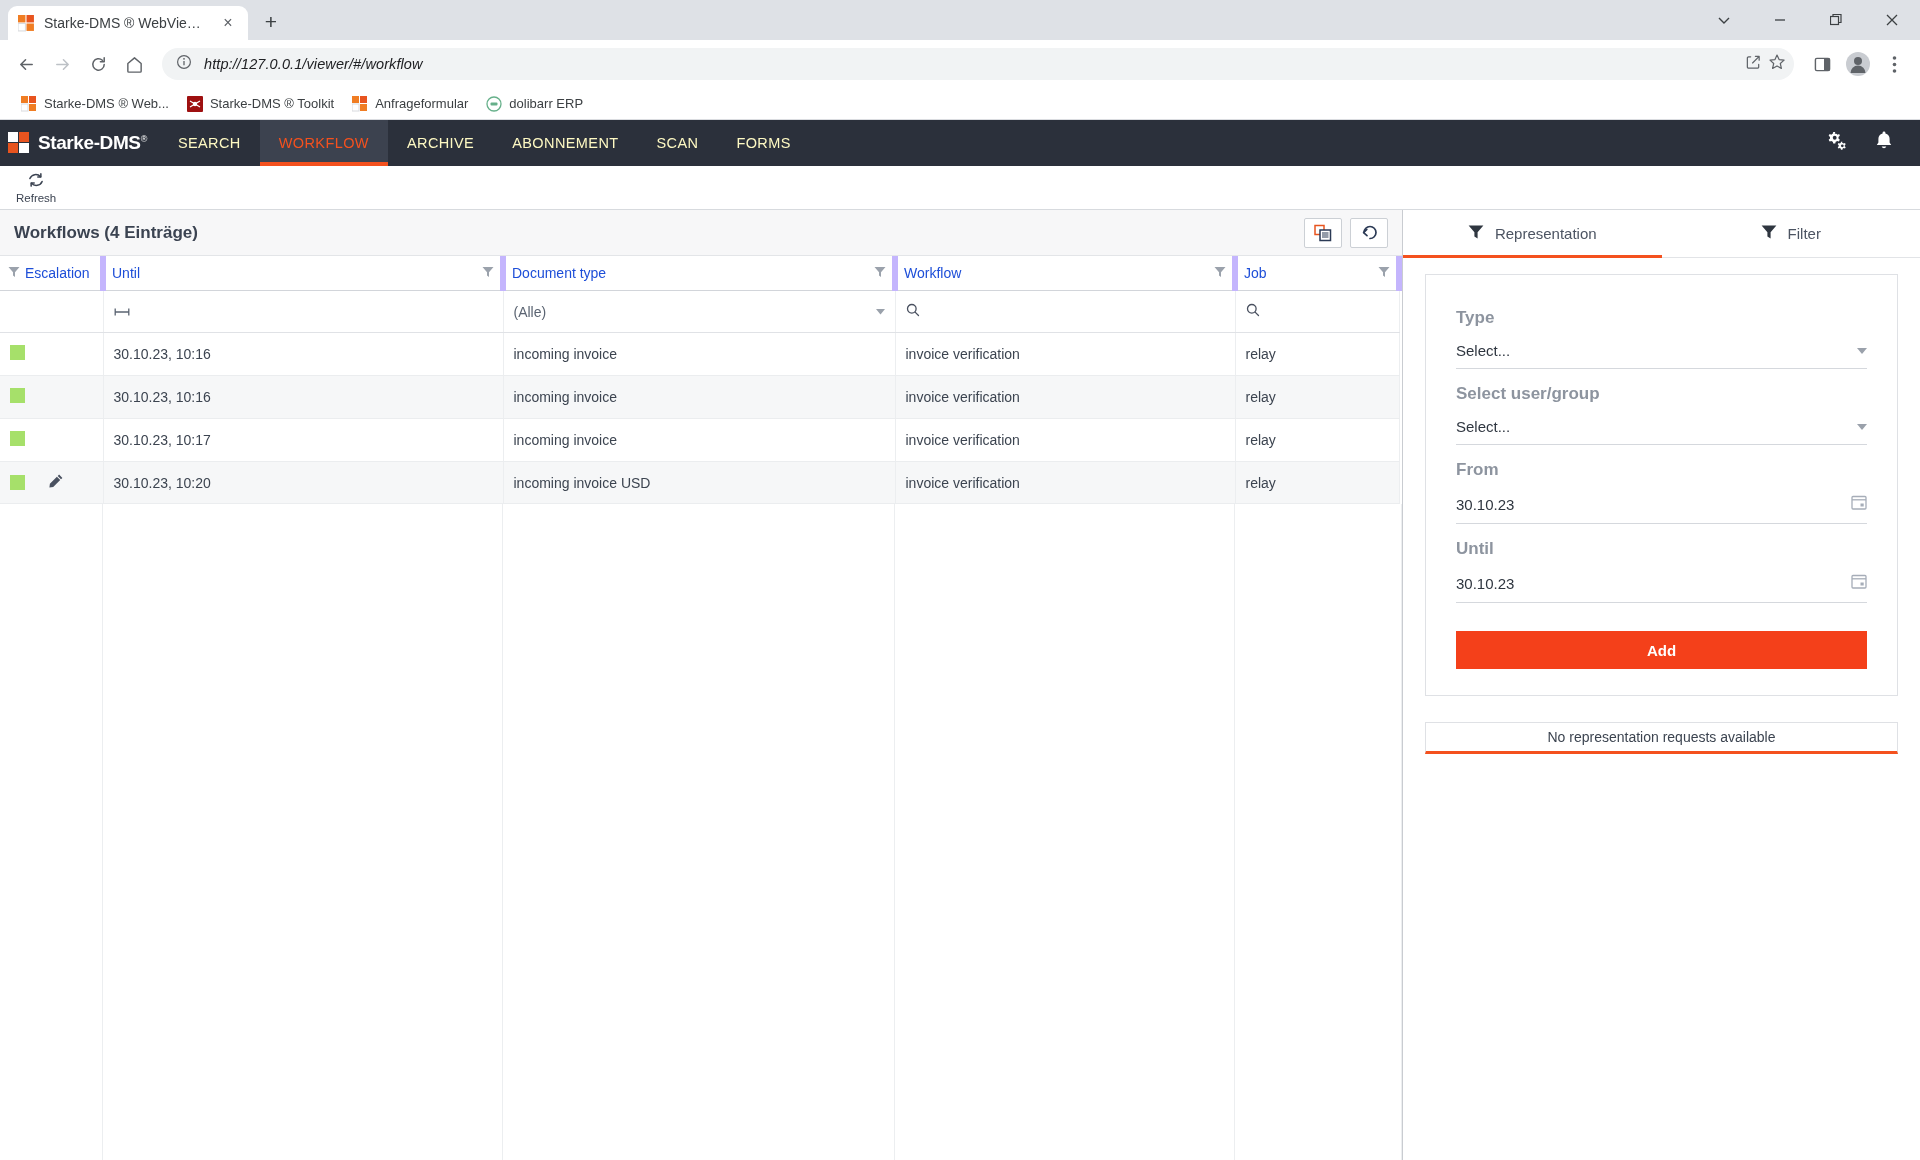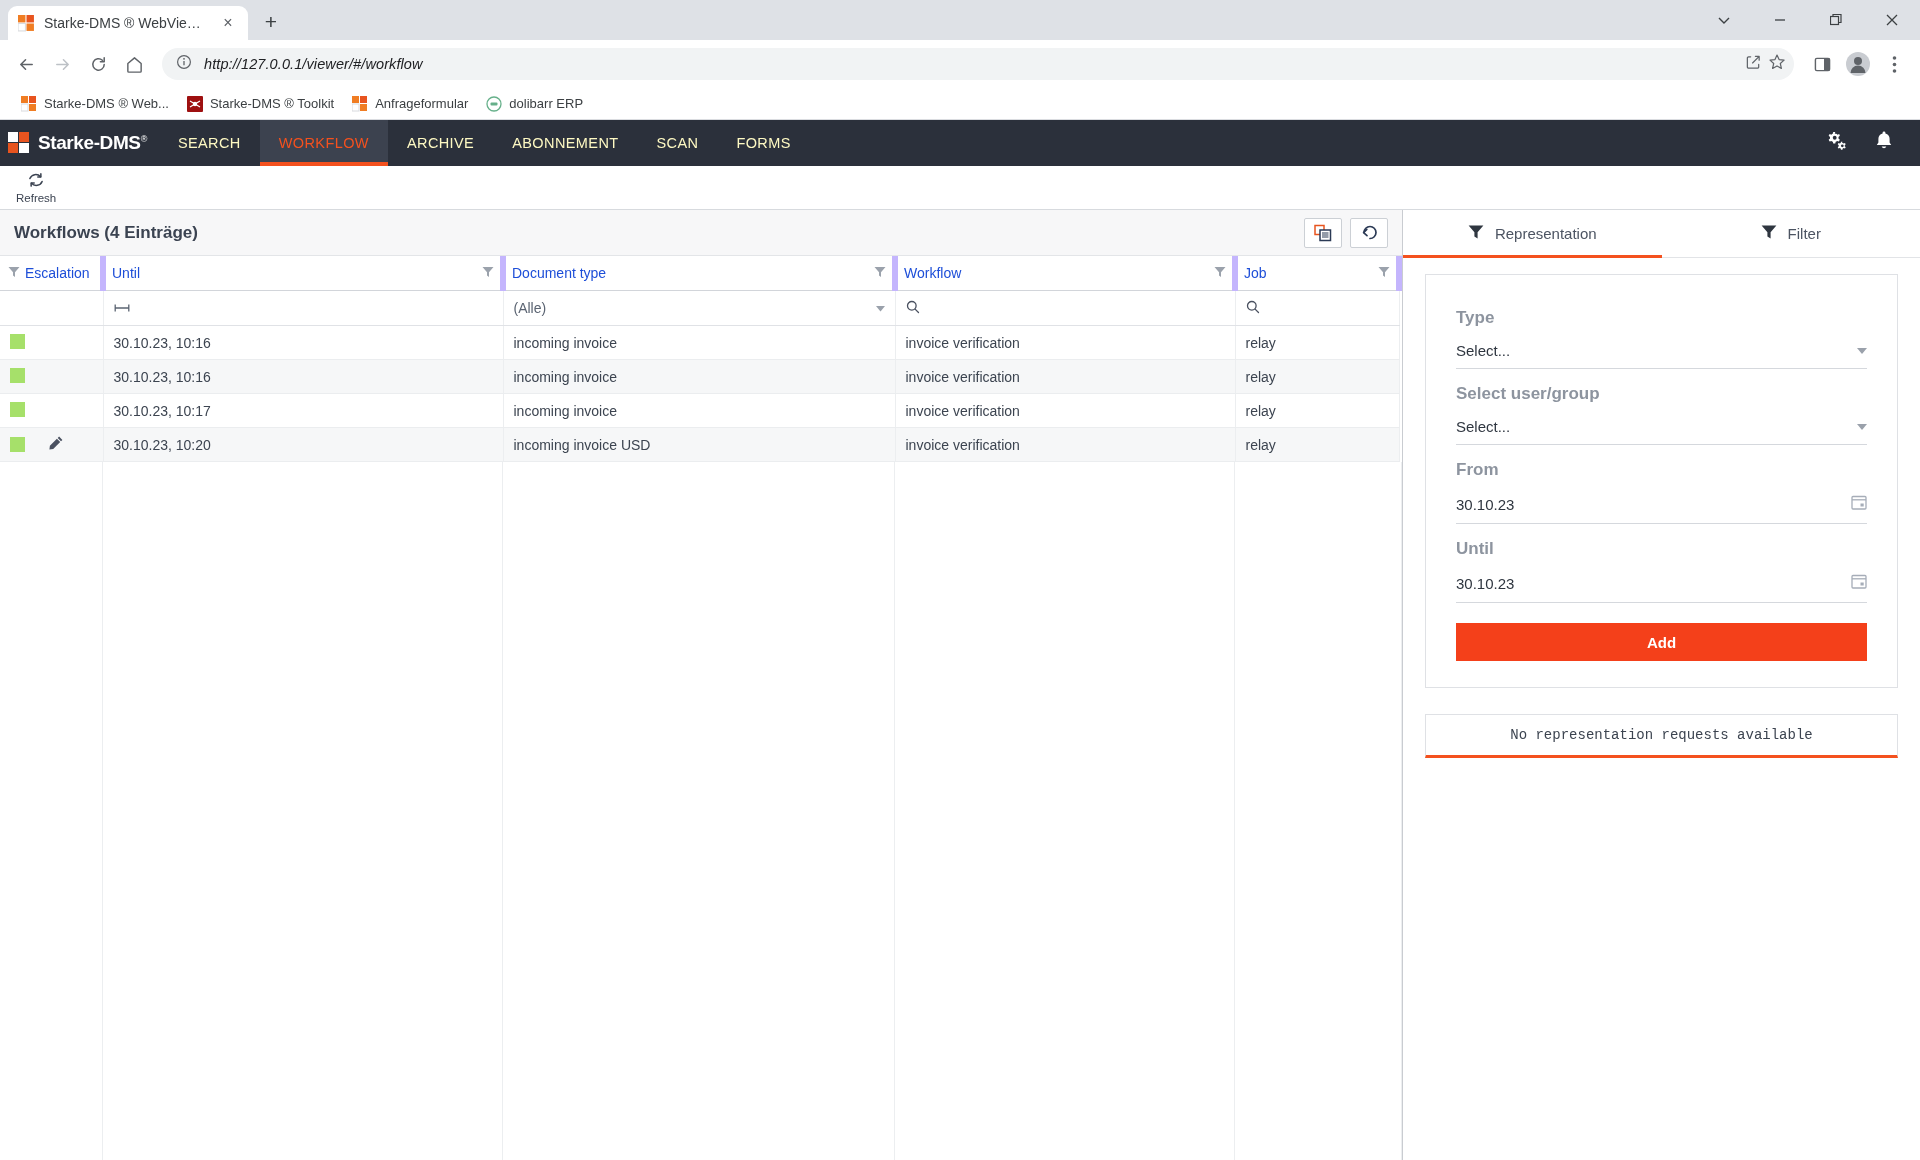--- a/index.html
+++ b/index.html
@@ -122,21 +122,21 @@
     height: 34px; font-size: 14px; font-weight: normal; color: #1d4ed8;
     text-align: left; background: #ffffff; border-bottom: 1px solid #d2d5da;
     border-right: 6px solid #c4b5fd; padding: 0; position: relative;
     vertical-align: middle;
   }
   .th-inner { display: flex; align-items: center; height: 34px; padding: 0 6px; gap: 5px; }
   .th-inner.lead-filter { padding-left: 8px; }
   .th-label { white-space: nowrap; }
   .th-filter-right { margin-left: auto; }
   table.grid td {
-    height: 34px; font-size: 14px; color: #3c4450; padding: 0 10px;
+    height: 34px; font-size: 14px; color: #3c4450; padding: 12px 10px;
     border-bottom: 1px solid #ebedef; border-right: 1px solid #eceef0;
     vertical-align: middle; white-space: nowrap; overflow: hidden;
     text-overflow: ellipsis;
   }
   tr.filter-row td { height: 35px; border-bottom: 1px solid #e0e2e6; background: #fff; }
   tr.filter-row td.alle { color: #5b6472; }
   tr.data-row:nth-child(odd) td { background: #ffffff; }
   tr.data-row.alt td { background: #f6f7f8; }
   .esc-chip { width: 15px; height: 15px; background: #a6e06a; display: inline-block; }
   .pencil { color: #4a5160; }
@@ -164,28 +164,28 @@
     display: flex; align-items: center; border-bottom: 1px solid #d5d8dd;
     padding-bottom: 9px; position: relative;
   }
   .field-value { font-size: 15px; color: #2f3640; }
   .caret-dn {
     margin-left: auto; width: 0; height: 0; border-left: 5px solid transparent;
     border-right: 5px solid transparent; border-top: 6px solid #9aa1ab;
   }
   .cal-icon { margin-left: auto; color: #a6adb8; }
   .add-btn {
-    margin-top: 20px; width: 100%; height: 38px; background: #f4401a; color: #fff;
+    margin-top: 28px; width: 100%; height: 38px; background: #f4401a; color: #fff;
     font-size: 15px; font-weight: bold; border: none; display: flex;
     align-items: center; justify-content: center;
   }
   .notice {
-    margin: 26px 22px 12px 22px; height: 44px; border: 1px solid #dfe1e5;
+    margin: 26px 22px 12px 22px; height: 32px; border: 1px solid #dfe1e5;
     border-bottom: 3px solid #f4511e; display: flex; align-items: center;
-    justify-content: center; font-size: 14px; color: #3c4450; background: #fff; font-family: Liberation Mono, monospace;
+    justify-content: center; font-size: 14px; color: #3c4450; background: #fff;
   }
 </style>
 </head>
 <body>
 
 <div class="browser">
 
   <div class="tabstrip">
     <div class="tab">
       <span class="tab-favicon">

